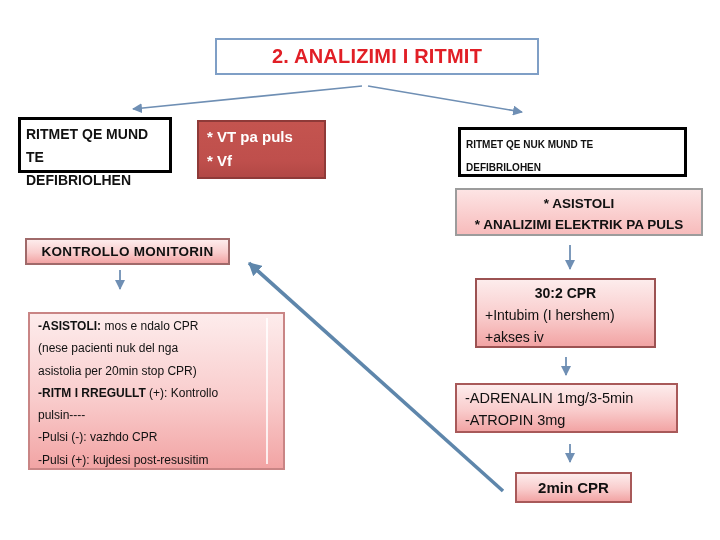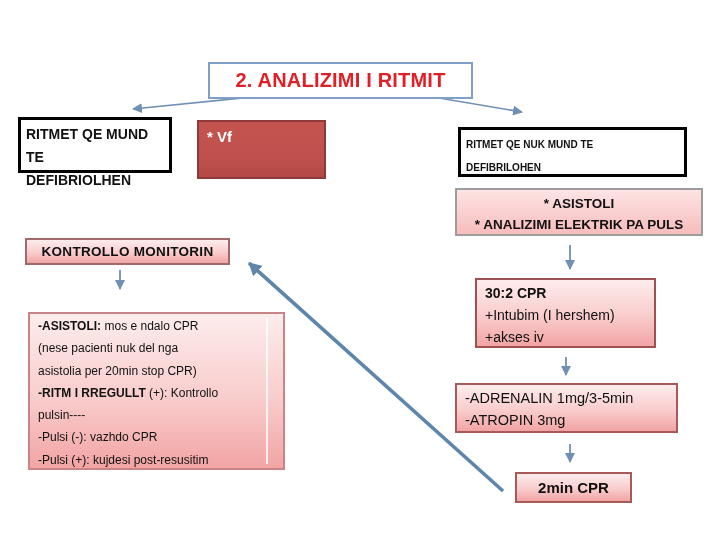--- a/index.html
+++ b/index.html
@@ -4,24 +4,24 @@
 <style>
   html,body{margin:0;padding:0;background:#ffffff;}
   .canvas{
     position:relative;width:720px;height:540px;background:#ffffff;overflow:hidden;
     font-family:"Liberation Sans","DejaVu Sans",sans-serif;color:#111;
   }
   .arrows{position:absolute;left:0;top:0;width:720px;height:540px;}
   .box{position:absolute;box-sizing:border-box;}
 
   .title-box{
-    left:208px;top:38px;width:265px;height:37px;
+    left:215px;top:38px;width:324px;height:37px;
     background:#ffffff;border:2px solid #7f9fc6;
     display:flex;align-items:center;justify-content:center;
-    color:#e11f26;font-weight:bold;font-size:20px;letter-spacing:.2px;margin-top:24px;
+    color:#e11f26;font-weight:bold;font-size:20px;letter-spacing:.2px;
   }
 
   .white-box{
     background:#ffffff;border:3px solid #000;font-weight:bold;
     padding:3px 5px;line-height:23px;
   }
   .shock-white{left:18px;top:117px;width:154px;height:56px;font-size:14px;}
   .nonshock-white{left:458px;top:127px;width:229px;height:50px;font-size:10px;}
 
   .shock-red{
@@ -55,21 +55,21 @@
   .notes-box .seam{
     position:absolute;right:15px;top:4px;bottom:4px;width:2px;
     background:rgba(255,255,255,.8);
   }
   .notes-box .line b{font-weight:bold;}
 
   .cpr30-box{
     left:475px;top:278px;width:181px;height:70px;
     border:2px solid #9c5252;font-size:14px;line-height:22px;padding:2px 8px;
   }
-  .cpr30-box .head{font-weight:bold;text-align:left;}
+  .cpr30-box .head{font-weight:bold;text-align:center;}
 
   .drugs-box{
     left:455px;top:383px;width:223px;height:50px;
     border:2px solid #a85959;font-size:14.5px;line-height:22px;padding:2px 8px;
   }
 
   .cycle-box{
     left:515px;top:472px;width:117px;height:31px;
     border:2px solid #a85959;font-size:15px;font-weight:600;
     display:flex;align-items:center;justify-content:center;
@@ -101,20 +101,21 @@
   <div class="box title-box">
     <span>2. ANALIZIMI I RITMIT</span>
   </div>
 
   <div class="box white-box shock-white">
     <div>RITMET QE MUND TE</div>
     <div>DEFIBRIOLHEN</div>
   </div>
 
   <div class="box shock-red">
+    <div>* VT pa puls</div>
     <div>* Vf</div>
   </div>
 
   <div class="box white-box nonshock-white">
     <div>RITMET QE NUK MUND TE</div>
     <div>DEFIBRILOHEN</div>
   </div>
 
   <div class="box nonshock-pink">
     <div>* ASISTOLI</div>

